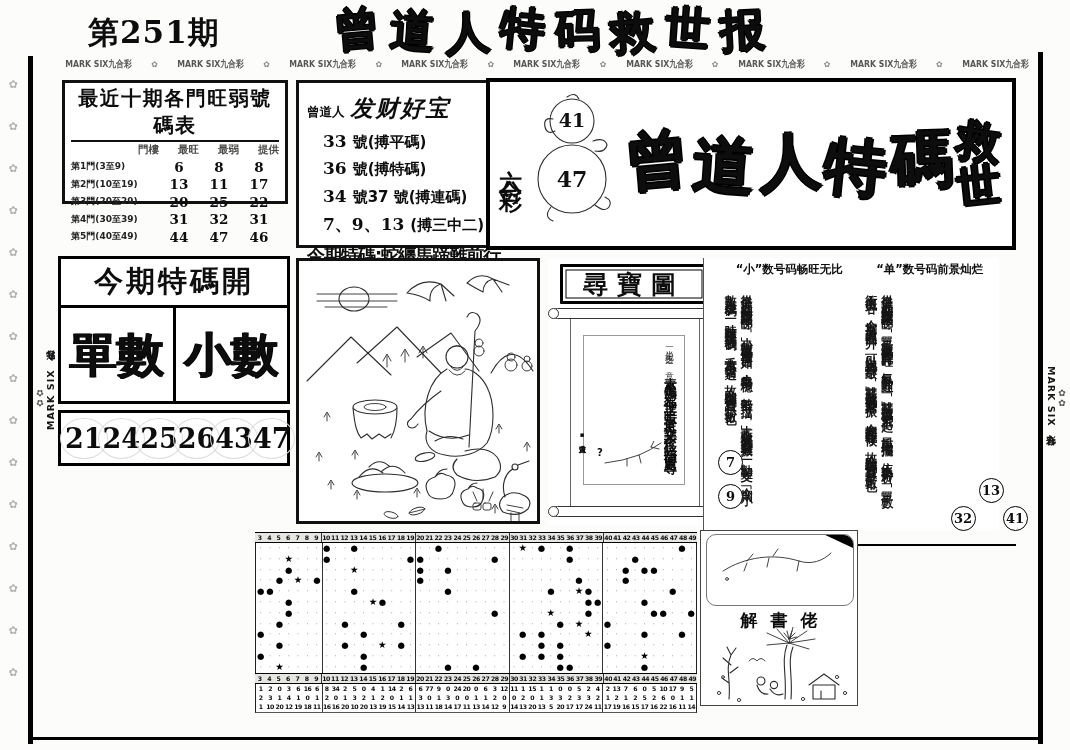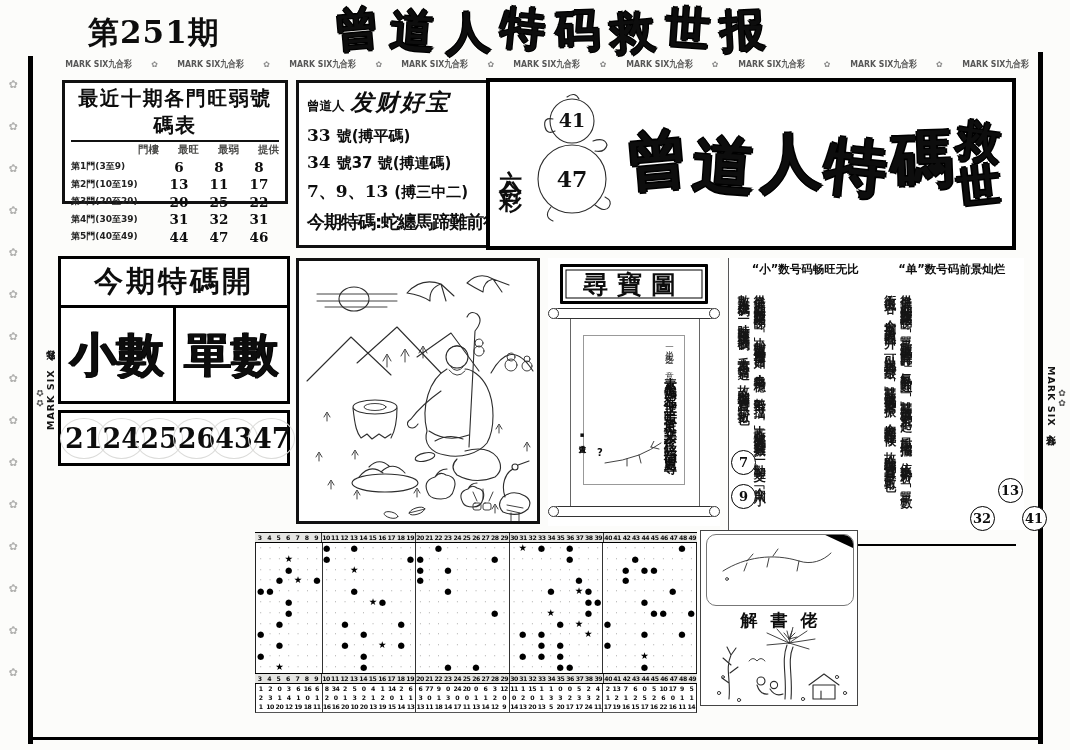--- a/index.html
+++ b/index.html
@@ -37,26 +37,26 @@
   .httab{left:62px;top:80px;width:226px;height:124px;border:3px solid #111;background:#fff;box-sizing:border-box;padding:2px 6px;}
   .httab .ttl{font-size:20px;font-weight:bold;text-align:center;letter-spacing:1.5px;border-bottom:2px solid #111;padding-bottom:1px;}
   .trow,.thead{display:grid;grid-template-columns:88px 1fr 1fr 1fr;align-items:center;}
   .thead{font-size:10.5px;color:#4a4a48;font-weight:bold;padding:1px 0;}
   .thead span{text-align:right;}
   .trow{height:17.5px;}
   .trow .gate{font-size:9px;font-weight:bold;color:#222;white-space:nowrap;}
   .trow b{font-family:"DejaVu Serif","Liberation Serif",serif;font-size:13.5px;text-align:center;font-weight:bold;}
 
   
-  .facai{left:296px;top:80px;width:208px;height:168px;border:3px solid #111;background:#fff;box-sizing:border-box;padding:4px 8px;}
+  .facai{left:296px;top:80px;width:208px;height:168px;border:3px solid #111;background:#fff;box-sizing:border-box;padding:10px 8px;}
   .facai .hd{display:flex;align-items:baseline;gap:6px;border-bottom:0;}
   .facai .brand{font-size:12.5px;font-weight:bold;}
   .facai .big{font-size:23px;font-weight:900;font-family:"DejaVu Serif","Liberation Serif",serif;
               font-style:italic;letter-spacing:2px;}
-  .fline{font-size:15px;font-weight:bold;margin-top:6.5px;white-space:nowrap;}
+  .fline{font-size:15px;font-weight:bold;margin-top:6.5px;white-space:nowrap;margin-left:16px;}
   .fline .fnum{font-family:"DejaVu Serif","Liberation Serif",serif;font-size:17px;margin-right:6px;}
   .facai .ft{font-size:18px;font-weight:900;margin-top:7px;letter-spacing:-1px;white-space:nowrap;}
 
   
   .mbox{left:486px;top:78px;width:530px;height:172px;border:4px solid #000;background:#fff;
         box-sizing:border-box;display:flex;align-items:center;}
   .mbox .lottery{writing-mode:vertical-rl;font-size:23px;font-weight:900;letter-spacing:9px;margin:2px 0 0 6px;}
   .mbox .gourd{margin-left:2px;flex:0 0 auto;}
   .callig{flex:1;display:flex;align-items:center;justify-content:center;gap:4px;}
   .callig .ch{font-family:"DejaVu Serif","Liberation Serif",serif;font-weight:900;font-size:62px;
@@ -96,22 +96,22 @@
   .sinner{position:absolute;left:12px;top:16px;width:102px;height:150px;border:1px solid #999;box-sizing:border-box;
           padding:6px 4px 4px 4px;display:flex;justify-content:flex-end;}
   .scols{writing-mode:vertical-rl;text-orientation:upright;height:118px;}
   .scols .pref{font-size:8.5px;letter-spacing:2px;color:#222;margin-left:5px;}
   .scols .tcol{font-size:13px;font-weight:bold;letter-spacing:4.5px;margin-left:4px;font-family:"DejaVu Serif","Liberation Serif",serif;}
   .squest{position:absolute;left:26px;top:128px;font-size:10px;font-weight:bold;}
   .ssig{position:absolute;left:6px;top:112px;writing-mode:vertical-rl;text-orientation:upright;font-size:7.5px;font-weight:bold;}
   .ssig::before{content:'▪';font-size:7px;}
 
   
-  .cmt{left:728px;top:258px;width:296px;height:272px;border-left:1.5px solid #555;box-sizing:border-box;
-       background:#fff;display:flex;padding:4px 2px 0 6px;gap:6px;}
+  .cmt{left:703px;top:258px;width:296px;height:272px;border-left:1.5px solid #555;box-sizing:border-box;
+       background:#fff;display:flex;padding:4px 2px 0 18px;gap:6px;}
   .half{width:142px;position:relative;}
   .half .chd{font-size:11.5px;font-weight:900;text-align:center;white-space:nowrap;letter-spacing:0;}
   .half .cbody{margin-top:8px;height:205px;writing-mode:vertical-rl;text-orientation:upright;
                font-size:12px;font-weight:bold;letter-spacing:2.5px;line-height:1.32;color:#151515;
                font-family:"DejaVu Serif","Liberation Serif",serif;}
   .circ{position:absolute;width:23px;height:23px;border:1.8px solid #000;border-radius:50%;background:#fff;
         display:flex;align-items:center;justify-content:center;font-family:"DejaVu Serif","Liberation Serif",serif;
         font-size:13px;font-weight:bold;}
   .half .p0{left:-4px;top:188px;}
   .half .p1{left:-4px;top:222px;}
@@ -239,20 +239,21 @@
       </div>
   </div>
 
   <div class="abs facai">
     <div class="hd">
       <span class="brand">曾道人</span>
       <span class="big">发财好宝</span>
     </div>
     <div id="fcLines">
         <div class="fline"><span class="fnum">33</span><span>號(搏平碼)</span></div>
+        <div class="fline"><span class="fnum">36</span><span>號(搏特碼)</span></div>
         <div class="fline"><span class="fnum">34</span><span>號37 號(搏連碼)</span></div>
         <div class="fline"><span class="fnum">7、9、13</span><span>(搏三中二)</span></div>
       </div>
     <div class="ft">今期特碼:蛇纏馬蹄難前行</div>
   </div>
 
   <div class="abs mbox">
     <div class="lottery">六合彩</div>
     <svg class="gourd" width="86" height="150" viewBox="0 0 86 150">
       <path class="sk" d="M38 8 q8 -6 12 2"></path>
@@ -273,22 +274,22 @@
         <span class="stack">
           <span class="ch" style="transform:rotate(8deg)">救</span>
           <span class="ch" style="transform:rotate(-6deg)">世</span>
         </span>
       </div>
   </div>
 
   <div class="abs fc1">
     <div class="hd">今期特碼開</div>
     <div class="cells">
+      <div class="cell">單數</div>
       <div class="cell">小數</div>
-      <div class="cell">單數</div>
     </div>
   </div>
   <div class="abs fc2" id="fcNums">
       <span class="fnm">21</span>
       <span class="fnm">24</span>
       <span class="fnm">25</span>
       <span class="fnm">26</span>
       <span class="fnm">43</span>
       <span class="fnm">47</span>
     </div>

